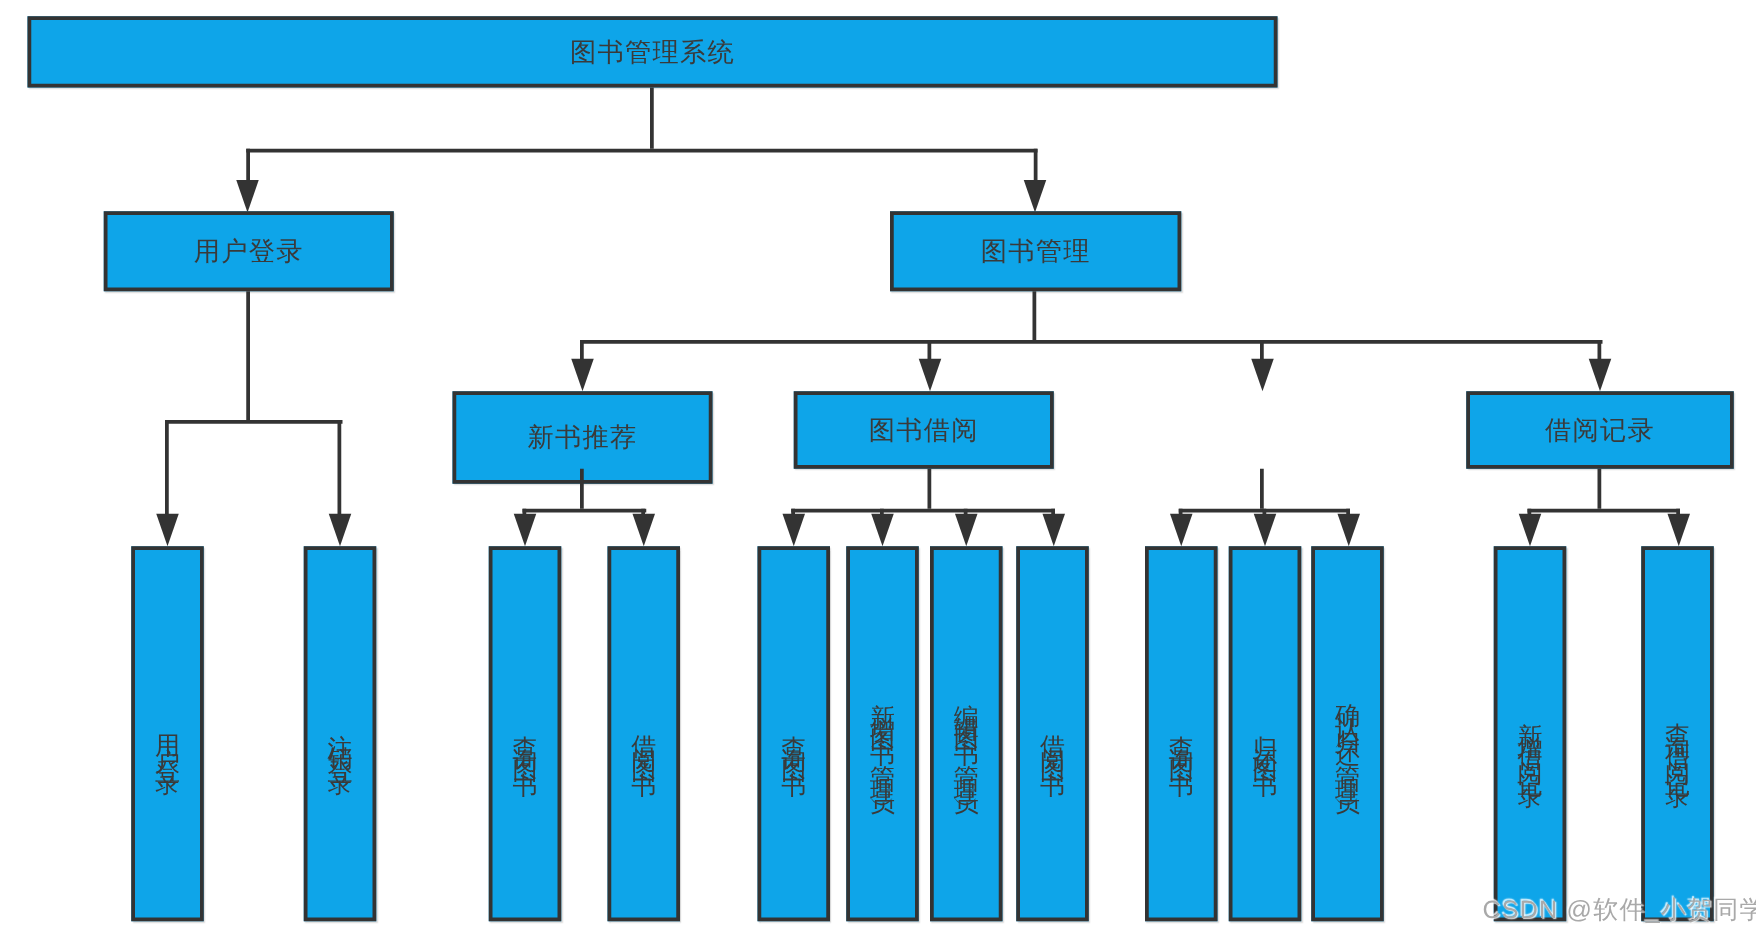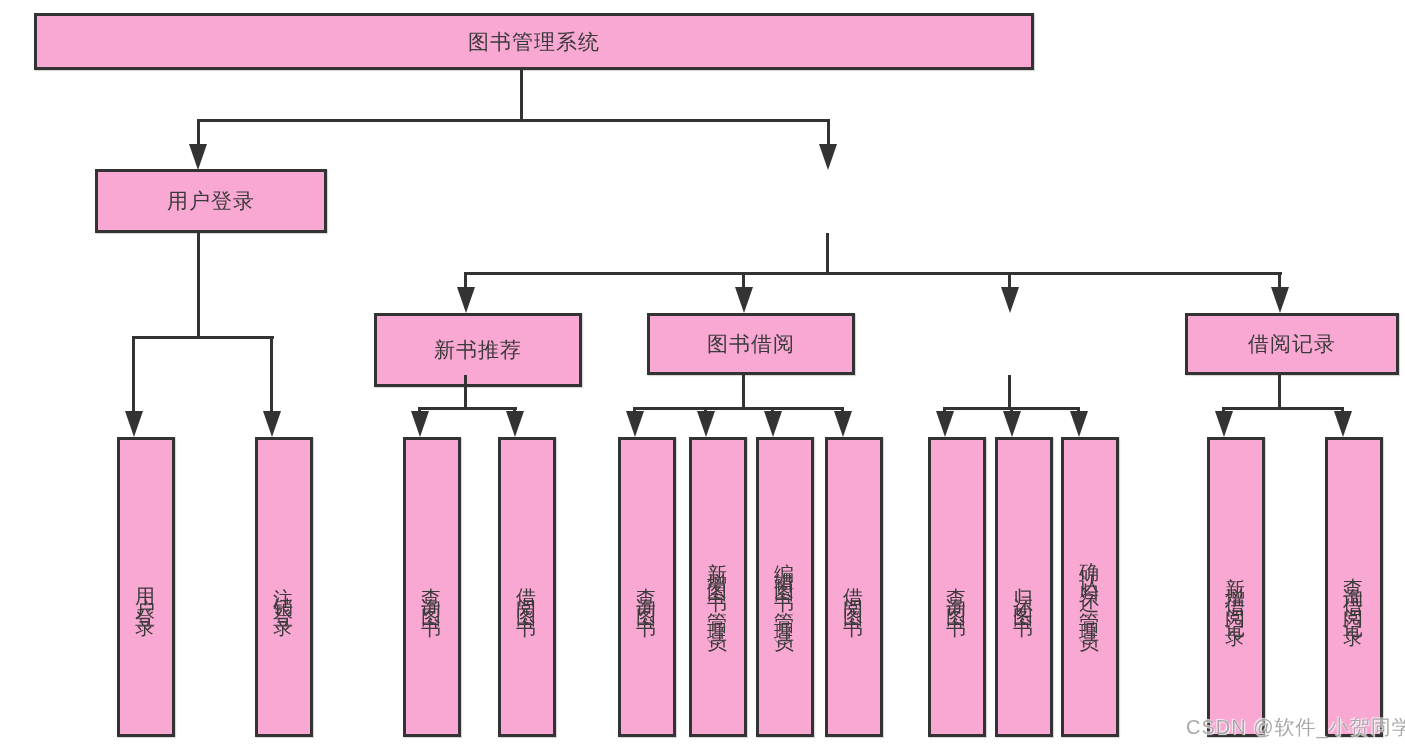--- a/index.html
+++ b/index.html
@@ -12,27 +12,26 @@
     width: 1405px;
     height: 747px;
     background: #ffffff;
     font-family: "Liberation Sans", "DejaVu Sans", sans-serif;
     overflow: hidden;
   }
   .box {
     position: absolute;
     box-sizing: border-box;
     border: 3px solid #333333;
-    background: #f9a8d4;
+    background: #0ea5e9;
     display: flex;
     align-items: center;
     justify-content: center;
     color: #3a3a3a;
     box-shadow: 1px 1px 1px rgba(0,0,0,0.15);
-    margin-left: 12px;
   }
   .hlabel {
     font-size: 21px;
     letter-spacing: 1px;
     white-space: nowrap;
   }
   .vlabel {
     writing-mode: vertical-rl;
     text-orientation: mixed;
     font-size: 20px;
@@ -81,20 +80,23 @@
 
   <div class="vline" style="left:520px; top:70px; height:49px;"></div>
   <div class="hline" style="left:197px; top:119px; width:633px;"></div>
   <div class="vline" style="left:197px; top:119px; height:28px;"></div>
   <div class="arrow" style="left:189px; top:144px;"></div>
   <div class="vline" style="left:827px; top:119px; height:28px;"></div>
   <div class="arrow" style="left:819px; top:144px;"></div>
 
   <div class="box" style="left:83px; top:169px; width:232px; height:64px;">
     <span class="hlabel">用户登录</span>
+  </div>
+  <div class="box" style="left:712px; top:169px; width:233px; height:64px;">
+    <span class="hlabel">图书管理</span>
   </div>
 
   <div class="vline" style="left:197px; top:233px; height:103px;"></div>
   <div class="hline" style="left:132px; top:336px; width:142px;"></div>
   <div class="vline" style="left:132px; top:336px; height:77px;"></div>
   <div class="arrow" style="left:125px; top:411px;"></div>
   <div class="vline" style="left:270px; top:336px; height:77px;"></div>
   <div class="arrow" style="left:263px; top:411px;"></div>
 
   <div class="vline" style="left:826px; top:233px; height:39px;"></div>

